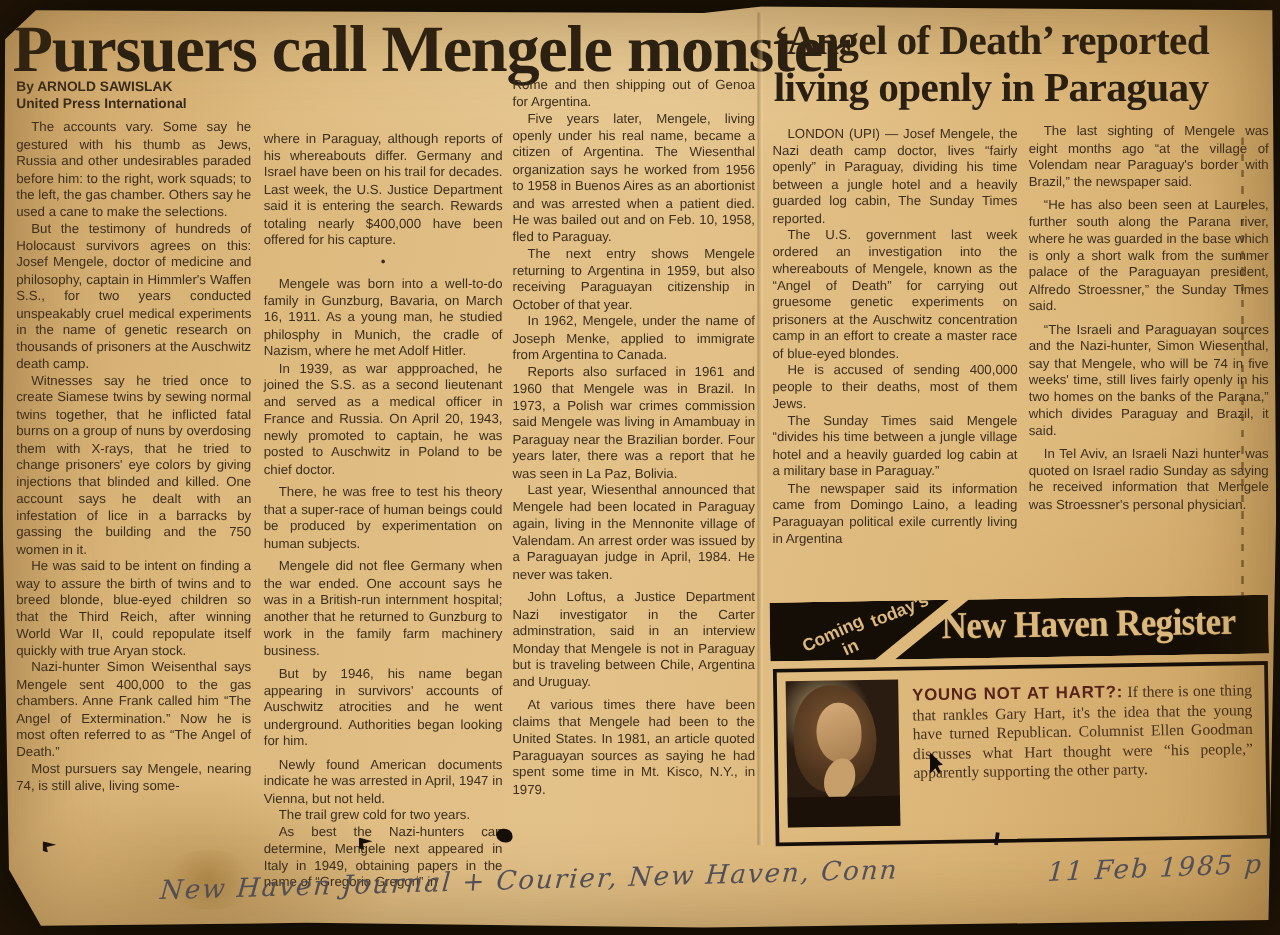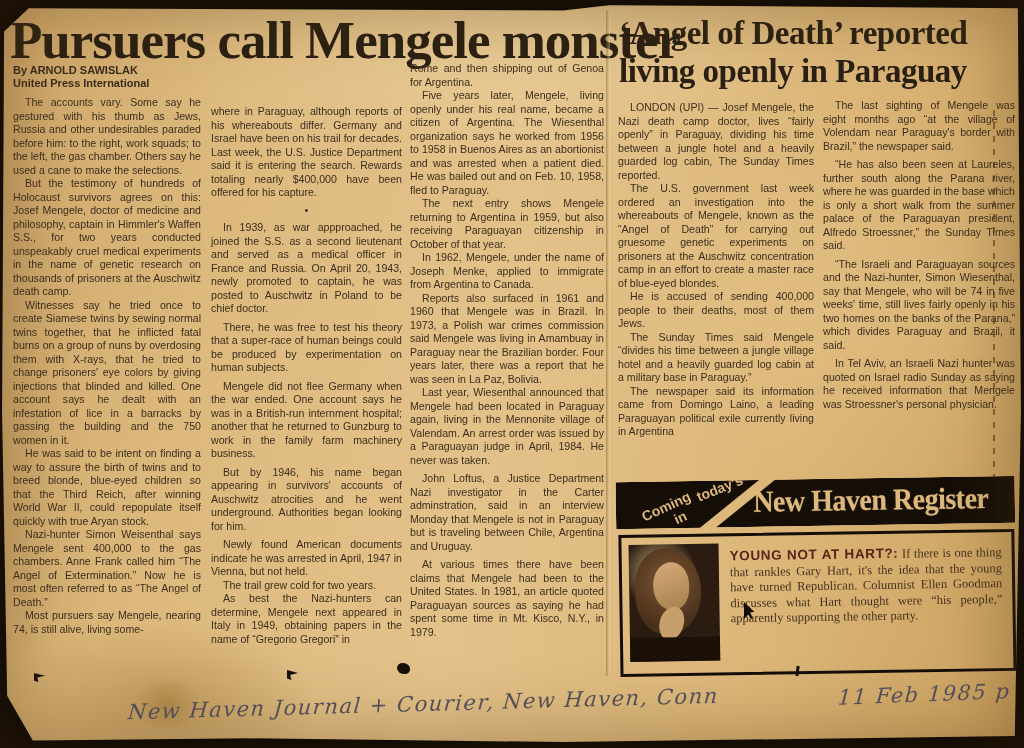--- a/index.html
+++ b/index.html
@@ -104,20 +104,21 @@
       <p>But the testimony of hundreds of Holocaust survivors agrees on this: Josef Mengele, doctor of medicine and philosophy, captain in Himmler's Waffen S.S., for two years conducted unspeakably cruel medical experiments in the name of genetic research on thousands of prisoners at the Auschwitz death camp.</p>
       <p>Witnesses say he tried once to create Siamese twins by sewing normal twins together, that he inflicted fatal burns on a group of nuns by overdosing them with X-rays, that he tried to change prisoners' eye colors by giving injections that blinded and killed. One account says he dealt with an infestation of lice in a barracks by gassing the building and the 750 women in it.</p>
       <p>He was said to be intent on finding a way to assure the birth of twins and to breed blonde, blue-eyed children so that the Third Reich, after winning World War II, could repopulate itself quickly with true Aryan stock.</p>
       <p>Nazi-hunter Simon Weisenthal says Mengele sent 400,000 to the gas chambers. Anne Frank called him “The Angel of Extermination.” Now he is most often referred to as “The Angel of Death.”</p>
       <p>Most pursuers say Mengele, nearing 74, is still alive, living some-</p>
     </div>
 
     <div class="col c2">
       <p class="cont">where in Paraguay, although reports of his whereabouts differ. Germany and Israel have been on his trail for decades. Last week, the U.S. Justice Department said it is entering the search. Rewards totaling nearly $400,000 have been offered for his capture.</p>
       <p class="bullet-line">•</p>
+      <p>Mengele was born into a well-to-do family in Gunzburg, Bavaria, on March 16, 1911. As a young man, he studied philosphy in Munich, the cradle of Nazism, where he met Adolf Hitler.</p>
       <p>In 1939, as war appproached, he joined the S.S. as a second lieutenant and served as a medical officer in France and Russia. On April 20, 1943, newly promoted to captain, he was posted to Auschwitz in Poland to be chief doctor.</p>
       <p class="sp">There, he was free to test his theory that a super-race of human beings could be produced by experimentation on human subjects.</p>
       <p class="sp">Mengele did not flee Germany when the war ended. One account says he was in a British-run internment hospital; another that he returned to Gunzburg to work in the family farm machinery business.</p>
       <p class="sp">But by 1946, his name began appearing in survivors' accounts of Auschwitz atrocities and he went underground. Authorities began looking for him.</p>
       <p class="sp">Newly found American documents indicate he was arrested in April, 1947 in Vienna, but not held.</p>
       <p>The trail grew cold for two years.</p>
       <p>As best the Nazi-hunters can determine, Mengele next appeared in Italy in 1949, obtaining papers in the name of “Gregorio Gregori” in</p>
     </div>
 
     <div class="col c3">

